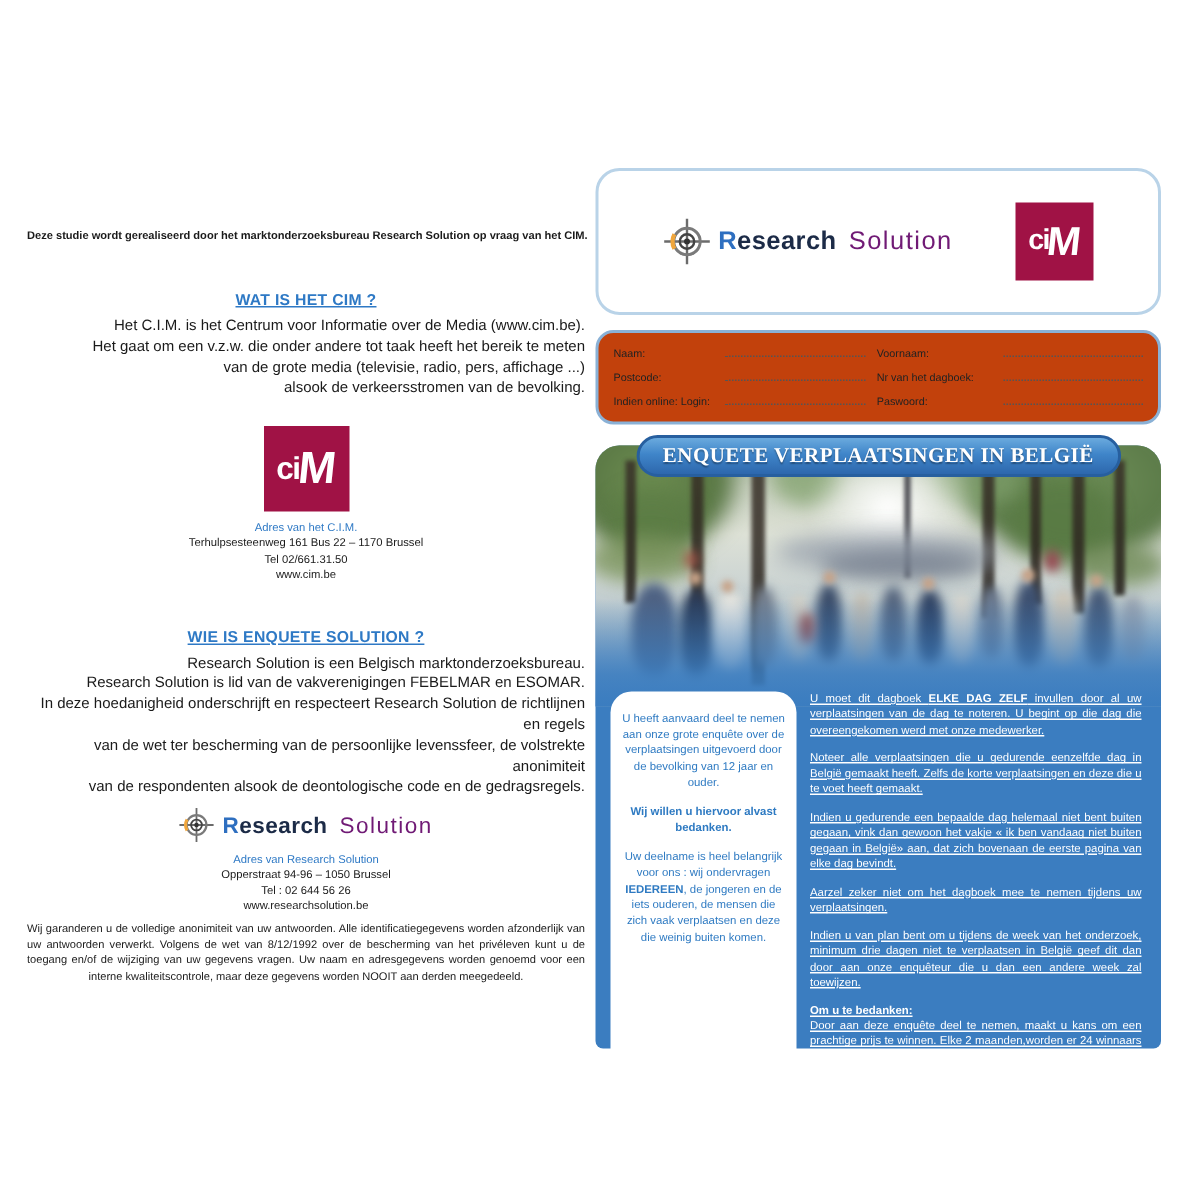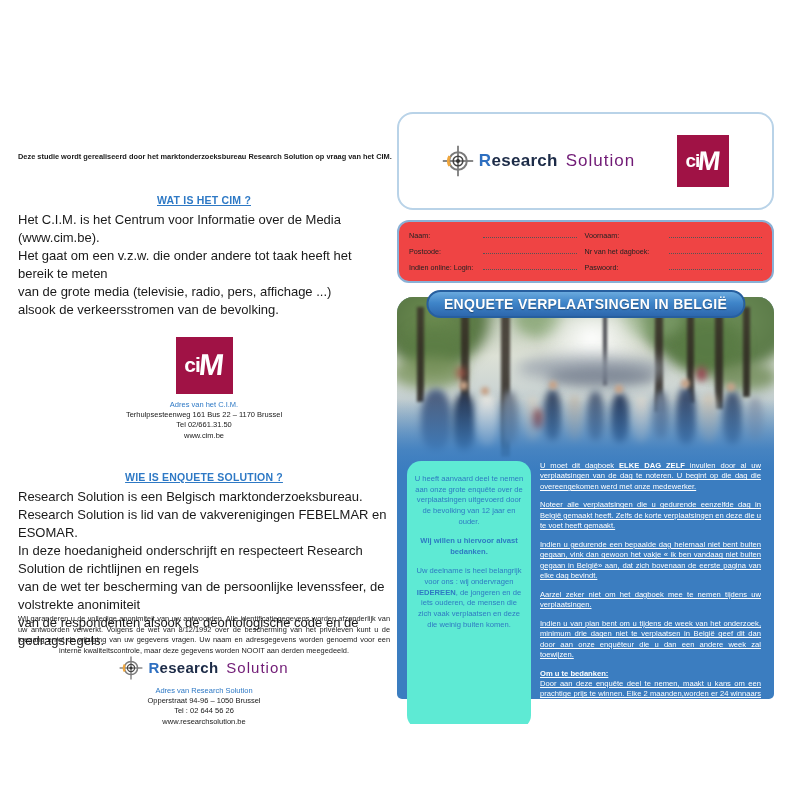--- a/index.html
+++ b/index.html
@@ -5,21 +5,21 @@
   html,body{margin:0;padding:0;background:#ffffff;}
   .canvas{position:relative;width:800px;height:724px;background:#ffffff;overflow:hidden;
           font-family:"Liberation Sans","DejaVu Sans",sans-serif;color:#1a1a1a;}
   
   .page-left{position:absolute;left:18px;top:152px;width:372px;}
   .intro{font-size:7.4px;font-weight:bold;white-space:nowrap;margin:0;}
   .bluehead{color:var(--accent,#2E79C5);font-size:10.5px;font-weight:bold;text-decoration:underline;
             text-align:center;margin:0;letter-spacing:.2px;}
   .h1{margin-top:33px;}
   .h2{margin-top:30px;}
-  .cpara{font-size:13px;line-height:1.38;text-align:left;white-space:pre-line;margin:5px 0 0 0;}
+  .cpara{font-size:10px;line-height:1.38;text-align:right;white-space:pre-line;margin:5px 0 0 0;}
   .cimlogo{width:57px;height:57px;background:var(--crimson,#A01245);margin:18px auto 0 auto;
            display:flex;align-items:center;justify-content:center;color:#fff;}
   .cim-ci{font-size:21px;font-weight:bold;letter-spacing:-1px;}
   .cim-m{font-size:30px;font-weight:bold;margin-left:-1px;transform:skewX(-6deg);display:inline-block;line-height:1;}
   .addr-label{color:var(--accent,#2E79C5);font-size:7.5px;text-align:center;margin:6px 0 0 0;}
   .addr{font-size:7.5px;text-align:center;white-space:pre-line;line-height:1.4;margin:1px 0 0 0;}
   .rslogo{display:flex;align-items:center;justify-content:center;gap:5px;margin-top:6px;}
   .rslogo svg{flex:none;}
   .rs-research{font-size:15px;font-weight:bold;color:#1c2b47;letter-spacing:.3px;}
   .rs-research .rfirst{color:#2e6fc0;}
@@ -30,40 +30,40 @@
   .page-right{position:absolute;left:397px;top:112px;width:377px;}
   .header-box{height:94px;border:2px solid #b9d3e8;border-radius:16px;display:flex;
               align-items:center;justify-content:center;gap:42px;background:#fff;}
   .header-box .rs-research{font-size:17px;}
   .header-box .rs-solution{font-size:17px;}
   .cimlogo.hdr{width:52px;height:52px;margin:0;}
   .cimlogo.hdr .cim-ci{font-size:19px;}
   .cimlogo.hdr .cim-m{font-size:27px;}
   .form-box{margin-top:10px;border:2px solid #8ab1d6;border-radius:12px;padding:8px 10px 9px 10px;
             display:grid;grid-template-columns:66px 1fr 76px 1fr;column-gap:8px;row-gap:6px;
-            font-size:7.2px;background:#ef4444;}
+            font-size:7.2px;background:#c2410c;}
   .flabel{align-self:end;color:#222;}
   .dots{border-bottom:1.2px dotted #555;align-self:end;margin-bottom:2px;height:7px;}
   .visual{position:relative;margin-top:14px;height:402px;background:var(--panel,#3B7DC0);
           border-radius:16px 16px 5px 5px;}
   .banner{position:absolute;top:-7px;left:50%;transform:translateX(-50%);z-index:3;
           background:linear-gradient(180deg,#6aaade 0%,#3f85c9 45%,#2d67ad 100%);
-          border:2px solid #275f9f;border-radius:14px;padding:3px 16px;white-space:nowrap;}
+          border:2px solid #275f9f;border-radius:14px;padding:3px 16px;white-space:nowrap;font-family:Liberation Serif, serif;}
   .banner span{color:#fff;font-size:14px;font-weight:bold;letter-spacing:.3px;
                text-shadow:0 1px 1px rgba(0,0,0,.35);}
   .photo{position:absolute;top:0;left:0;right:0;height:174px;border-radius:16px 16px 0 0;overflow:hidden;
          background:linear-gradient(180deg,#9db294 0%,#c6cfbd 16%,#dde1d6 34%,#cdd5d3 52%,#adbfca 72%,#7fa3c6 92%,#5c90c2 100%);}
   .blob{position:absolute;border-radius:50%;}
   .pp{position:absolute;border-radius:45% 45% 40% 40%;filter:blur(3.5px);}
   .trunk{position:absolute;background:linear-gradient(180deg,#3a3129,#241f1a);filter:blur(1.5px);opacity:.85;}
   .head{position:absolute;border-radius:50%;background:#c7a287;filter:blur(2px);}
   .fade{position:absolute;left:0;right:0;bottom:0;height:72px;
         background:linear-gradient(180deg,rgba(59,125,192,0) 0%,rgba(59,125,192,.85) 70%,#3B7DC0 100%);}
   .blue-content{position:absolute;top:164px;left:10px;right:13px;display:flex;gap:9px;}
-  .white-box{flex:none;width:110px;background:#5eead4;border-radius:14px;padding:13px 7px;
+  .white-box{flex:none;width:110px;background:#ffffff;border-radius:14px;padding:13px 7px;
              color:var(--boxblue,#2E7AC2);font-size:7.6px;line-height:1.4;text-align:center;}
   .white-box p{margin:0 0 9px 0;}
   .white-box p:last-child{margin-bottom:0;}
   .white-box .b{font-weight:bold;}
   .instr{flex:1;color:#fff;font-size:7.6px;line-height:1.38;text-align:justify;}
   .instr p{margin:0 0 8px 0;text-decoration:underline;}
   .instr .nomargin{margin-bottom:0;font-weight:bold;}
   b{font-weight:bold;}
 </style>
 </head>

